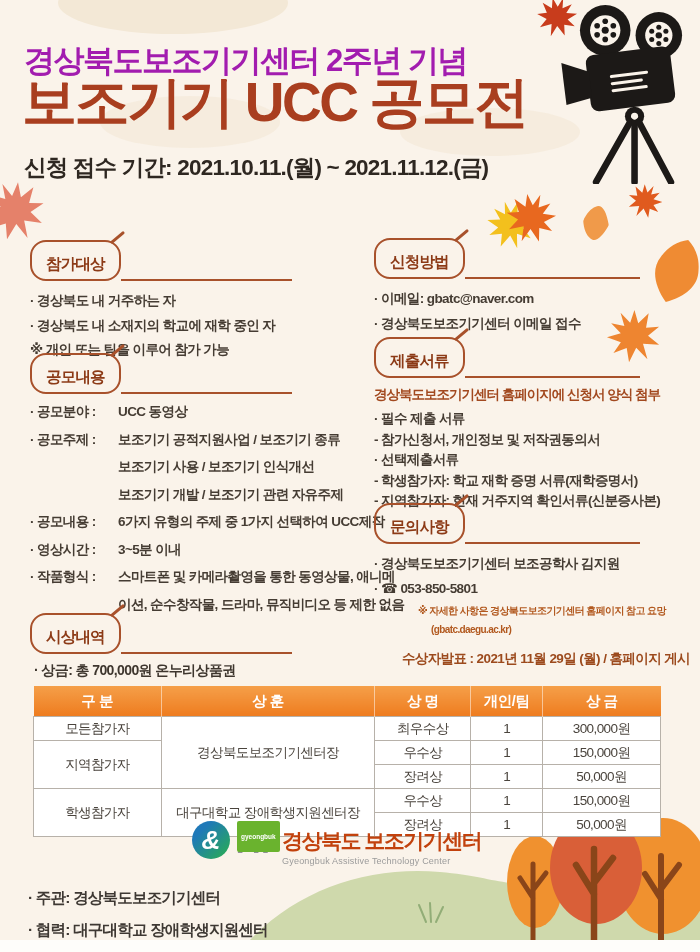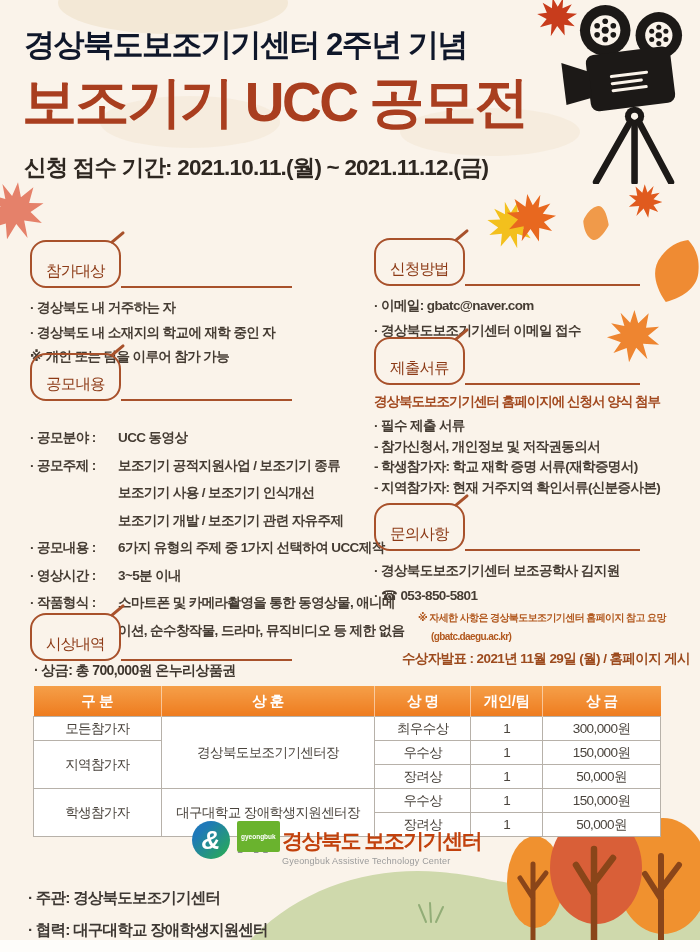--- a/index.html
+++ b/index.html
@@ -5,36 +5,36 @@
   html,body{margin:0;padding:0;}
   #poster{
     position:relative;width:700px;height:952px;overflow:hidden;
     background:#faf3ea;
     font-family:"Liberation Sans","DejaVu Sans",sans-serif;
   }
   .abs{position:absolute;}
   
   .blob{position:absolute;background:#f3e8d6;border-radius:50%;}
   
-  .subtitle{position:absolute;left:24px;top:24px;font-size:31px;font-weight:bold;color:#0f172a;letter-spacing:-1.5px;}
+  .subtitle{position:absolute;left:24px;top:40px;font-size:31px;font-weight:bold;color:#a21caf;letter-spacing:-1.5px;}
   .title{position:absolute;left:22px;top:66px;font-size:55px;font-weight:800;color:#a93e1f;letter-spacing:-2.5px;}
   .period{position:absolute;left:24px;top:152px;font-size:22.5px;font-weight:bold;color:#2e2721;letter-spacing:-0.8px;}
   
   .sec{position:absolute;}
   .sec-h{display:flex;align-items:flex-end;}
-  .pill{position:relative;border:2.5px solid #a8512b;border-radius:16px;padding:19px 14px 4px;
-        font-size:15.5px;font-weight:normal;color:#8c3a16;letter-spacing:-0.8px;white-space:nowrap;}
+  .pill{position:relative;border:2.5px solid #a8512b;border-radius:16px;padding:12px 14px 4px;
+        font-size:15.5px;font-weight:bold;color:#8c3a16;letter-spacing:-0.8px;white-space:nowrap;}
   .pill .tail{position:absolute;right:-7px;top:-6px;width:17px;height:2.5px;background:#a8512b;
         transform:rotate(-40deg);border-radius:2px;}
   .hline{flex:1;height:2.5px;background:#a8512b;}
   
   .items{margin-top:8px;font-size:13.5px;font-weight:bold;color:#453c33;letter-spacing:-0.6px;}
   .items div{line-height:24.5px;white-space:nowrap;}
   
-  .crows{margin-top:23px;font-size:13.5px;font-weight:bold;color:#453c33;letter-spacing:-0.6px;}
+  .crows{margin-top:4px;font-size:13.5px;font-weight:bold;color:#453c33;letter-spacing:-0.6px;}
   .crow{display:flex;line-height:27.5px;white-space:nowrap;}
   .clabel{width:88px;flex:none;}
   
   .docnote{margin-top:8px;font-size:13.5px;font-weight:bold;color:#a2491f;letter-spacing:-1px;white-space:nowrap;}
   .docs .items{margin-top:5px;}
   .docs .items div{line-height:20.5px;}
   
   .inq-note{font-size:10px;font-weight:bold;color:#b2591f;letter-spacing:-0.6px;line-height:19px;white-space:nowrap;margin-left:44px;}
   .inq-note.ind{padding-left:13px;}
   
@@ -232,20 +232,21 @@
 
   <div class="sec docs" style="left:374px;top:337px;width:322px;">
     <div class="sec-h" style="width:266px;">
       <div class="pill"><span>제출서류</span><i class="tail"></i></div>
       <div class="hline"></div>
     </div>
     <div class="docnote">경상북도보조기기센터 홈페이지에 신청서 양식 첨부</div>
     <div class="items">
       <div>· 필수 제출 서류</div>
       <div>- 참가신청서, 개인정보 및 저작권동의서</div>
+      <div>· 선택제출서류</div>
       <div>- 학생참가자: 학교 재학 증명 서류(재학증명서)</div>
       <div>- 지역참가자: 현재 거주지역 확인서류(신분증사본)</div>
     </div>
   </div>
 
   <div class="sec" style="left:374px;top:503px;width:322px;">
     <div class="sec-h" style="width:266px;">
       <div class="pill"><span>문의사항</span><i class="tail"></i></div>
       <div class="hline"></div>
     </div>

